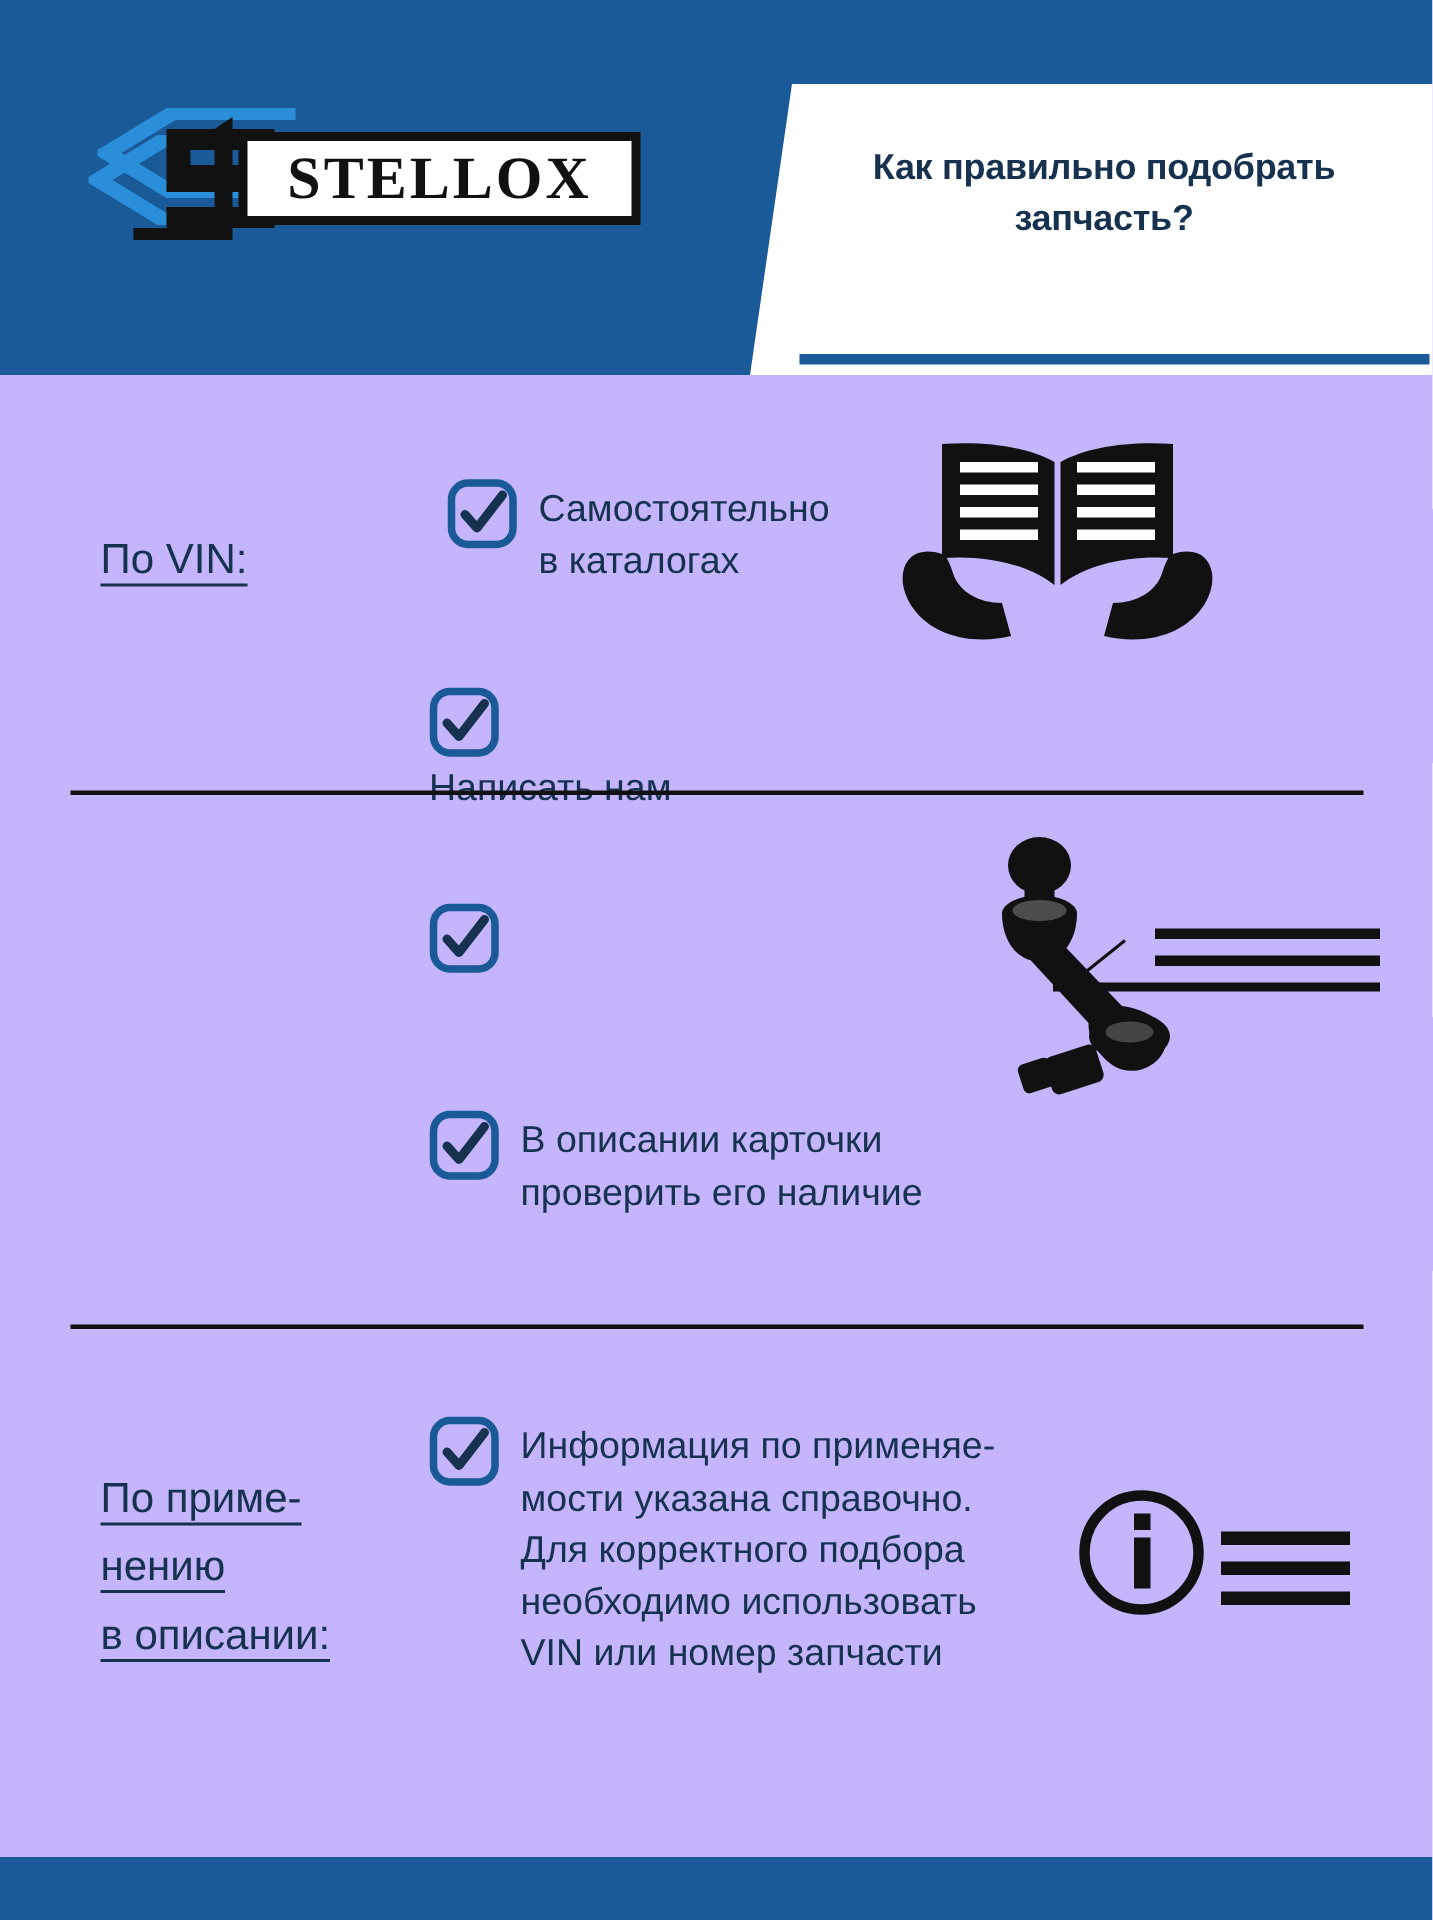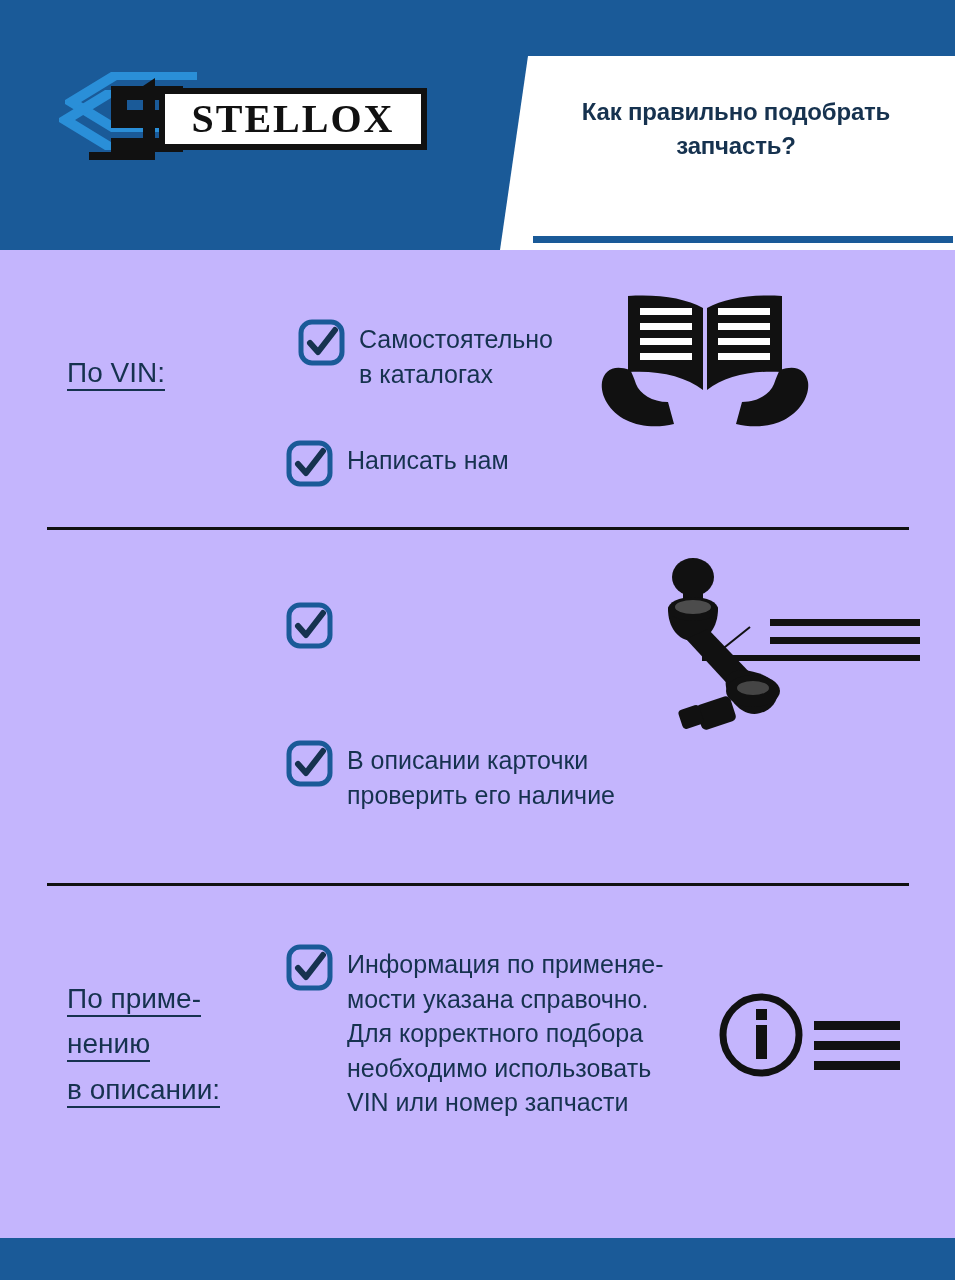--- a/index.html
+++ b/index.html
@@ -188,21 +188,21 @@
       <span class="check">
         <svg width="47" height="47" viewBox="0 0 47 47" xmlns="http://www.w3.org/2000/svg">
           <rect x="3" y="3" width="41" height="41" rx="11" fill="none" stroke="#1a5a98" stroke-width="5"></rect>
           <path d="M12 24 L20 33 L37 11" fill="none" stroke="#16324f" stroke-width="6" stroke-linecap="round" stroke-linejoin="round"></path>
         </svg>
       </span>
       <span class="bullet-text">Самостоятельно
 в каталогах</span>
     </div>
 
-    <div class="bullet" style="left:286px; top:190px; width:320px;">
+    <div class="bullet" style="left:286px; top:208px; width:320px;flex-direction:column;">
       <span class="check">
         <svg width="47" height="47" viewBox="0 0 47 47" xmlns="http://www.w3.org/2000/svg">
           <rect x="3" y="3" width="41" height="41" rx="11" fill="none" stroke="#1a5a98" stroke-width="5"></rect>
           <path d="M12 24 L20 33 L37 11" fill="none" stroke="#16324f" stroke-width="6" stroke-linecap="round" stroke-linejoin="round"></path>
         </svg>
       </span>
       <span class="bullet-text">Написать нам</span>
     </div>
 
     <div class="art" style="left:600px; top:40px;">

